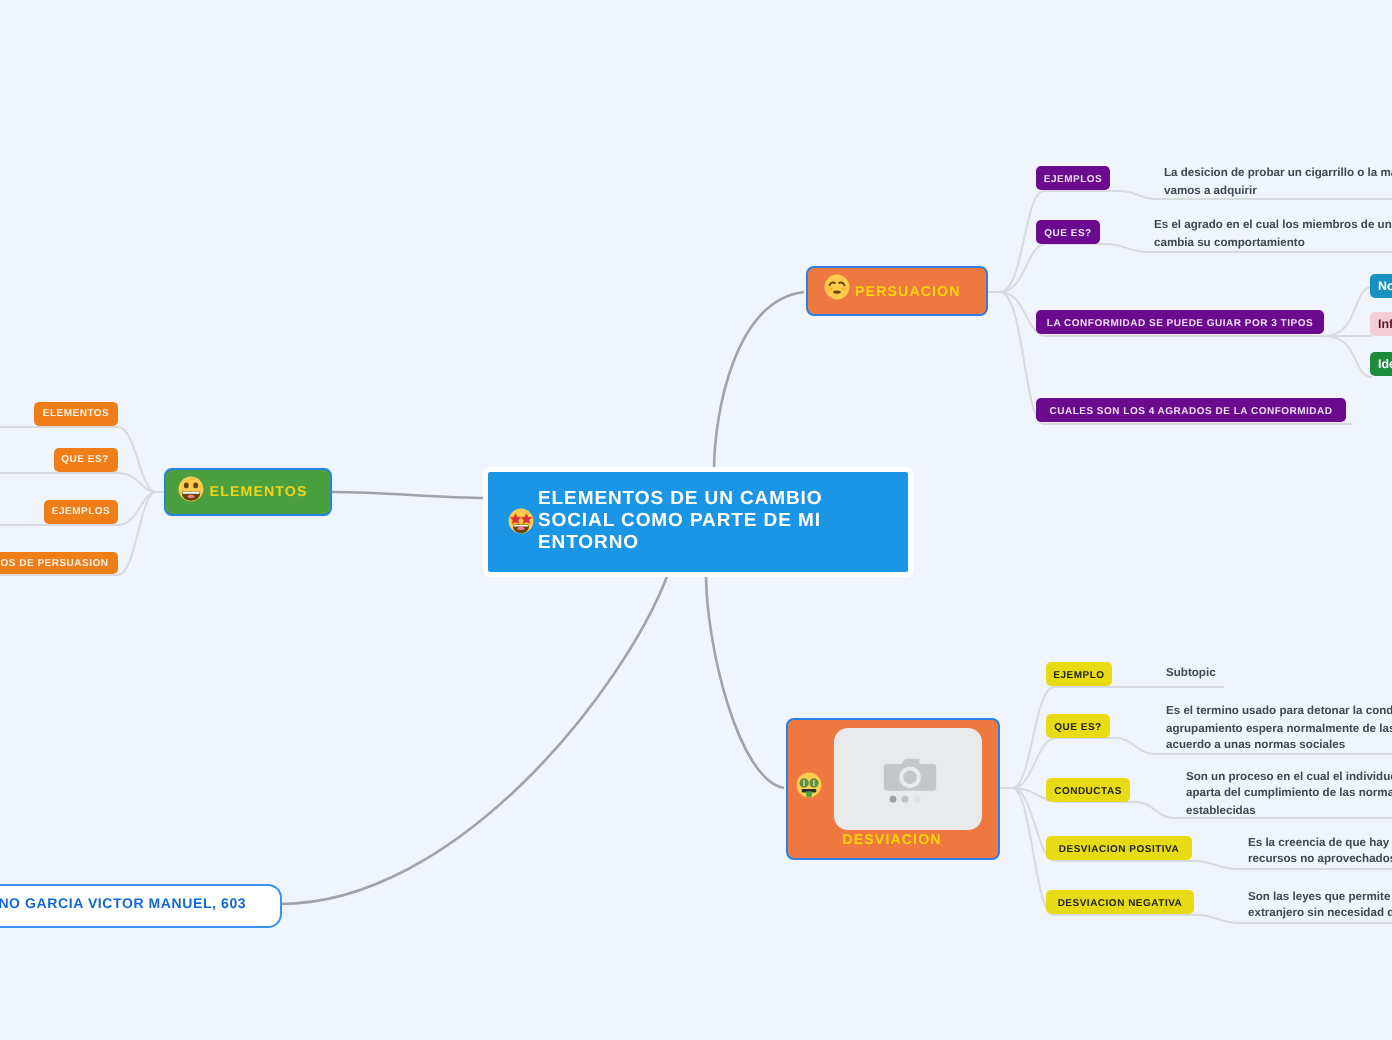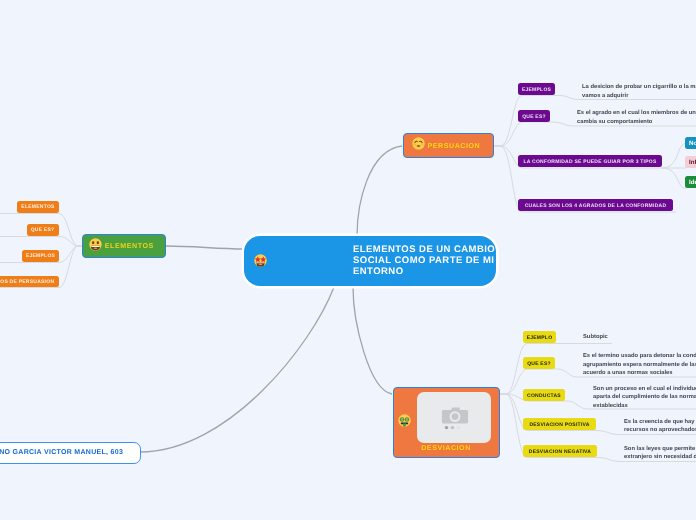--- a/index.html
+++ b/index.html
@@ -6,40 +6,40 @@
   body{width:696px;height:520px;background:#f0f4fd;overflow:hidden;position:relative;
        font-family:"Liberation Sans",sans-serif;-webkit-font-smoothing:antialiased;
        text-rendering:geometricPrecision;}
   #stage{position:absolute;left:0;top:0;width:696px;height:520px;overflow:hidden;}
   svg#links{position:absolute;left:0;top:0;width:696px;height:520px;}
   svg#links path{fill:none;stroke:#d7dade;stroke-width:1;}
   svg#links g[data-name="link-group-main"] path{stroke:#a0a4a9;stroke-width:1.3;}
   .node{position:absolute;box-sizing:border-box;}
 
   
-  .central{left:244px;top:236px;width:252px;height:50px;background:#1b95e6;border-radius:16px;
-    box-shadow:0 0 0 2.5px #fff;display:flex;align-items:center;padding:0 0 0 9.5px;z-index:6;justify-content:space-between;}
+  .central{left:244px;top:236px;width:210px;height:50px;background:#1b95e6;border-radius:1px;
+    box-shadow:0 0 0 2.5px #fff;display:flex;align-items:center;padding:0 0 0 9.5px;z-index:6;}
   .central .emj{position:relative;top:2px;display:block;}
   .central .ctext{color:#fff;font-weight:bold;font-size:9.5px;line-height:11px;
      letter-spacing:0.45px;margin-left:2.5px;width:143px;position:relative;top:-0.5px;}
 
   
   .l1{border:1.6px solid #2a80e8;border-radius:4px;display:flex;align-items:center;z-index:6;}
   .l1 .label{font-weight:bold;letter-spacing:.7px;}
 
   .persuacion{left:82px;top:234px;width:84px;height:24px;background:#4a9f3e;padding-left:6px;}
   .persuacion .emj{position:relative;top:1px;display:block;}
   .persuacion .label{color:#f2d21a;font-size:7.1px;letter-spacing:.55px;margin-left:2.8px;}
 
   .conformidad{left:403px;top:133px;width:91px;height:25px;background:#ef7840;padding-left:7.5px;}
   .conformidad .emj{position:relative;top:0.5px;display:block;}
   .conformidad .label{color:#ffd60a;font-size:7.1px;letter-spacing:.55px;margin-left:3px;}
 
   .desviacion{left:393px;top:359px;width:107px;height:71px;background:#ef7840;
-    display:block;padding:0;margin-top:28px;}
+    display:block;padding:0;}
   .desviacion .emj{position:absolute;left:3.5px;top:26px;}
   .desviacion .imgbox{position:absolute;left:22.5px;top:4px;width:74px;height:50.5px;
      background:#e8eaec;border-radius:7px;overflow:hidden;}
   .desviacion .label{position:absolute;left:0;top:55.5px;width:104px;text-align:center;
      color:#ffd60a;font-size:7.1px;font-weight:bold;letter-spacing:.55px;}
 
   
   .pill{position:absolute;border-radius:2.5px;display:flex;align-items:center;
     justify-content:center;font-weight:bold;white-space:nowrap;z-index:5;
     line-height:1;}

